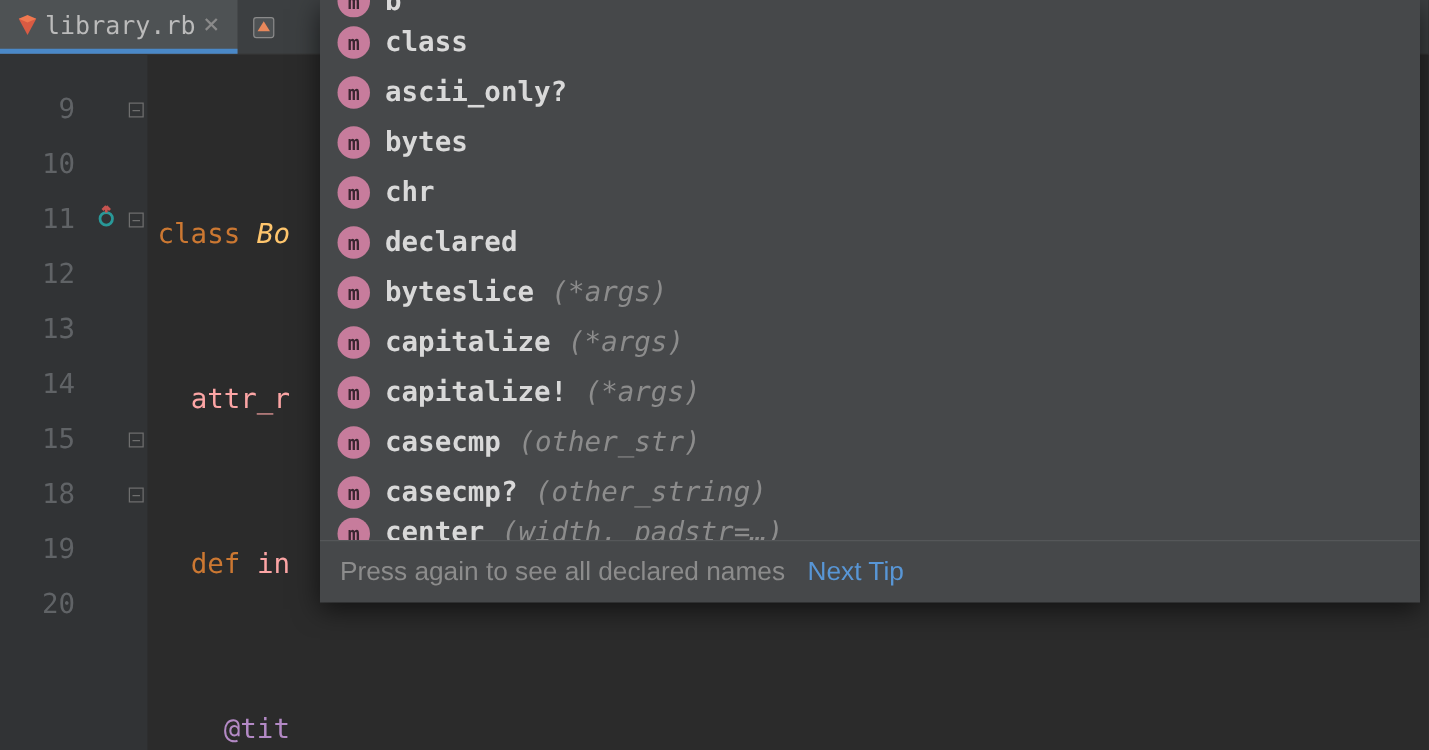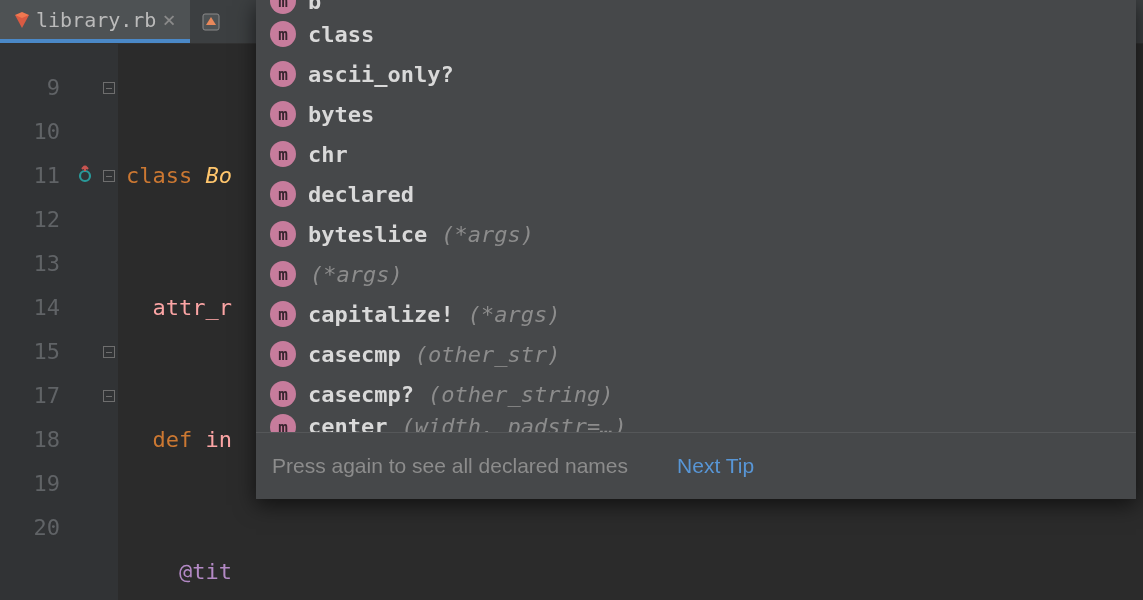--- a/index.html
+++ b/index.html
@@ -89,21 +89,21 @@
     border: 1px solid #6e6e6e;
     position: relative;
   }
   .fold-mark::before {
     content: "";
     position: absolute;
     left: 2px; right: 2px; top: 50%;
     border-top: 1px solid #6e6e6e;
   }
   .code {
-    padding-top: 22px;
+    padding-top: 34px;
     padding-left: 8px;
     white-space: pre;
     font-size: 22px;
     line-height: 44px;
   }
   .row { height: 44px; line-height: 44px; position: relative; }
   .row > span { position: relative; z-index: 1; }
   .kw { color: #cc7832; }
   .cls { color: #ffc66d; font-style: italic; }
   .mth { color: #fca5a5; }
@@ -143,29 +143,29 @@
     font-weight: 600;
     display: flex;
     align-items: center;
     justify-content: center;
     flex-shrink: 0;
   }
   .comp-name { color: #d9d9d9; font-weight: 600; }
   .comp-args { color: #8c8c8c; font-weight: 400; margin-left: 2px; font-style: italic;}
   .popup-footer {
     border-top: 1px solid #555759;
-    height: 67px;
+    height: 50px;
     display: flex;
     align-items: center;
     padding: 0 16px;
     font-size: 20px;
     gap: 18px;
   }
   .popup-footer .hint { color: #8c8c8c; font-family: -apple-system, sans-serif; font-size: 21px;}
-  .popup-footer .link { color: #5896d6; font-family: -apple-system, sans-serif; font-size: 21px; cursor: pointer; margin-left: 31px;}
+  .popup-footer .link { color: #5896d6; font-family: -apple-system, sans-serif; font-size: 21px; cursor: pointer;}
   
   .ruby-icon {
     width: 20px; height: 20px;
     display:inline-block;
   }
   .scratch-icon { width:22px;height:22px; }
 </style>
 </head>
 <body>
 
@@ -199,21 +199,20 @@
         <svg width="18" height="18" viewBox="0 0 18 18">
             <circle cx="9" cy="11" r="5" fill="none" stroke="#299999" stroke-width="2.2"></circle>
             <path d="M9 6 V1 M9 1 L6 4 M9 1 L12 4" stroke="#c75450" stroke-width="2.2" fill="none"></path>
           </svg>
       </span>
     </div>
     <div class="ln"><span>12</span></div>
     <div class="ln"><span>13</span></div>
     <div class="ln"><span>14</span></div>
     <div class="ln"><span>15</span></div>
-    <div class="ln"><span>17</span></div>
     <div class="ln"><span>18</span></div>
     <div class="ln"><span>19</span></div>
     <div class="ln"><span>20</span></div>
   </div>
 
   <div class="fold-strip">
     <div class="fm">
         <span class="fold-mark"></span>
       </div>
     <div class="fm"></div>
@@ -283,20 +282,21 @@
         <span class="comp-name">declared</span>
         <span class="comp-args"></span>
       </div>
       <div class="comp-item">
         <span class="badge">m</span>
         <span class="comp-name">byteslice</span>
         <span class="comp-args">(*args)</span>
       </div>
       <div class="comp-item">
         <span class="badge">m</span>
+        <span class="comp-name">capitalize</span>
         <span class="comp-args">(*args)</span>
       </div>
       <div class="comp-item">
         <span class="badge">m</span>
         <span class="comp-name">capitalize!</span>
         <span class="comp-args">(*args)</span>
       </div>
       <div class="comp-item">
         <span class="badge">m</span>
         <span class="comp-name">casecmp</span>

